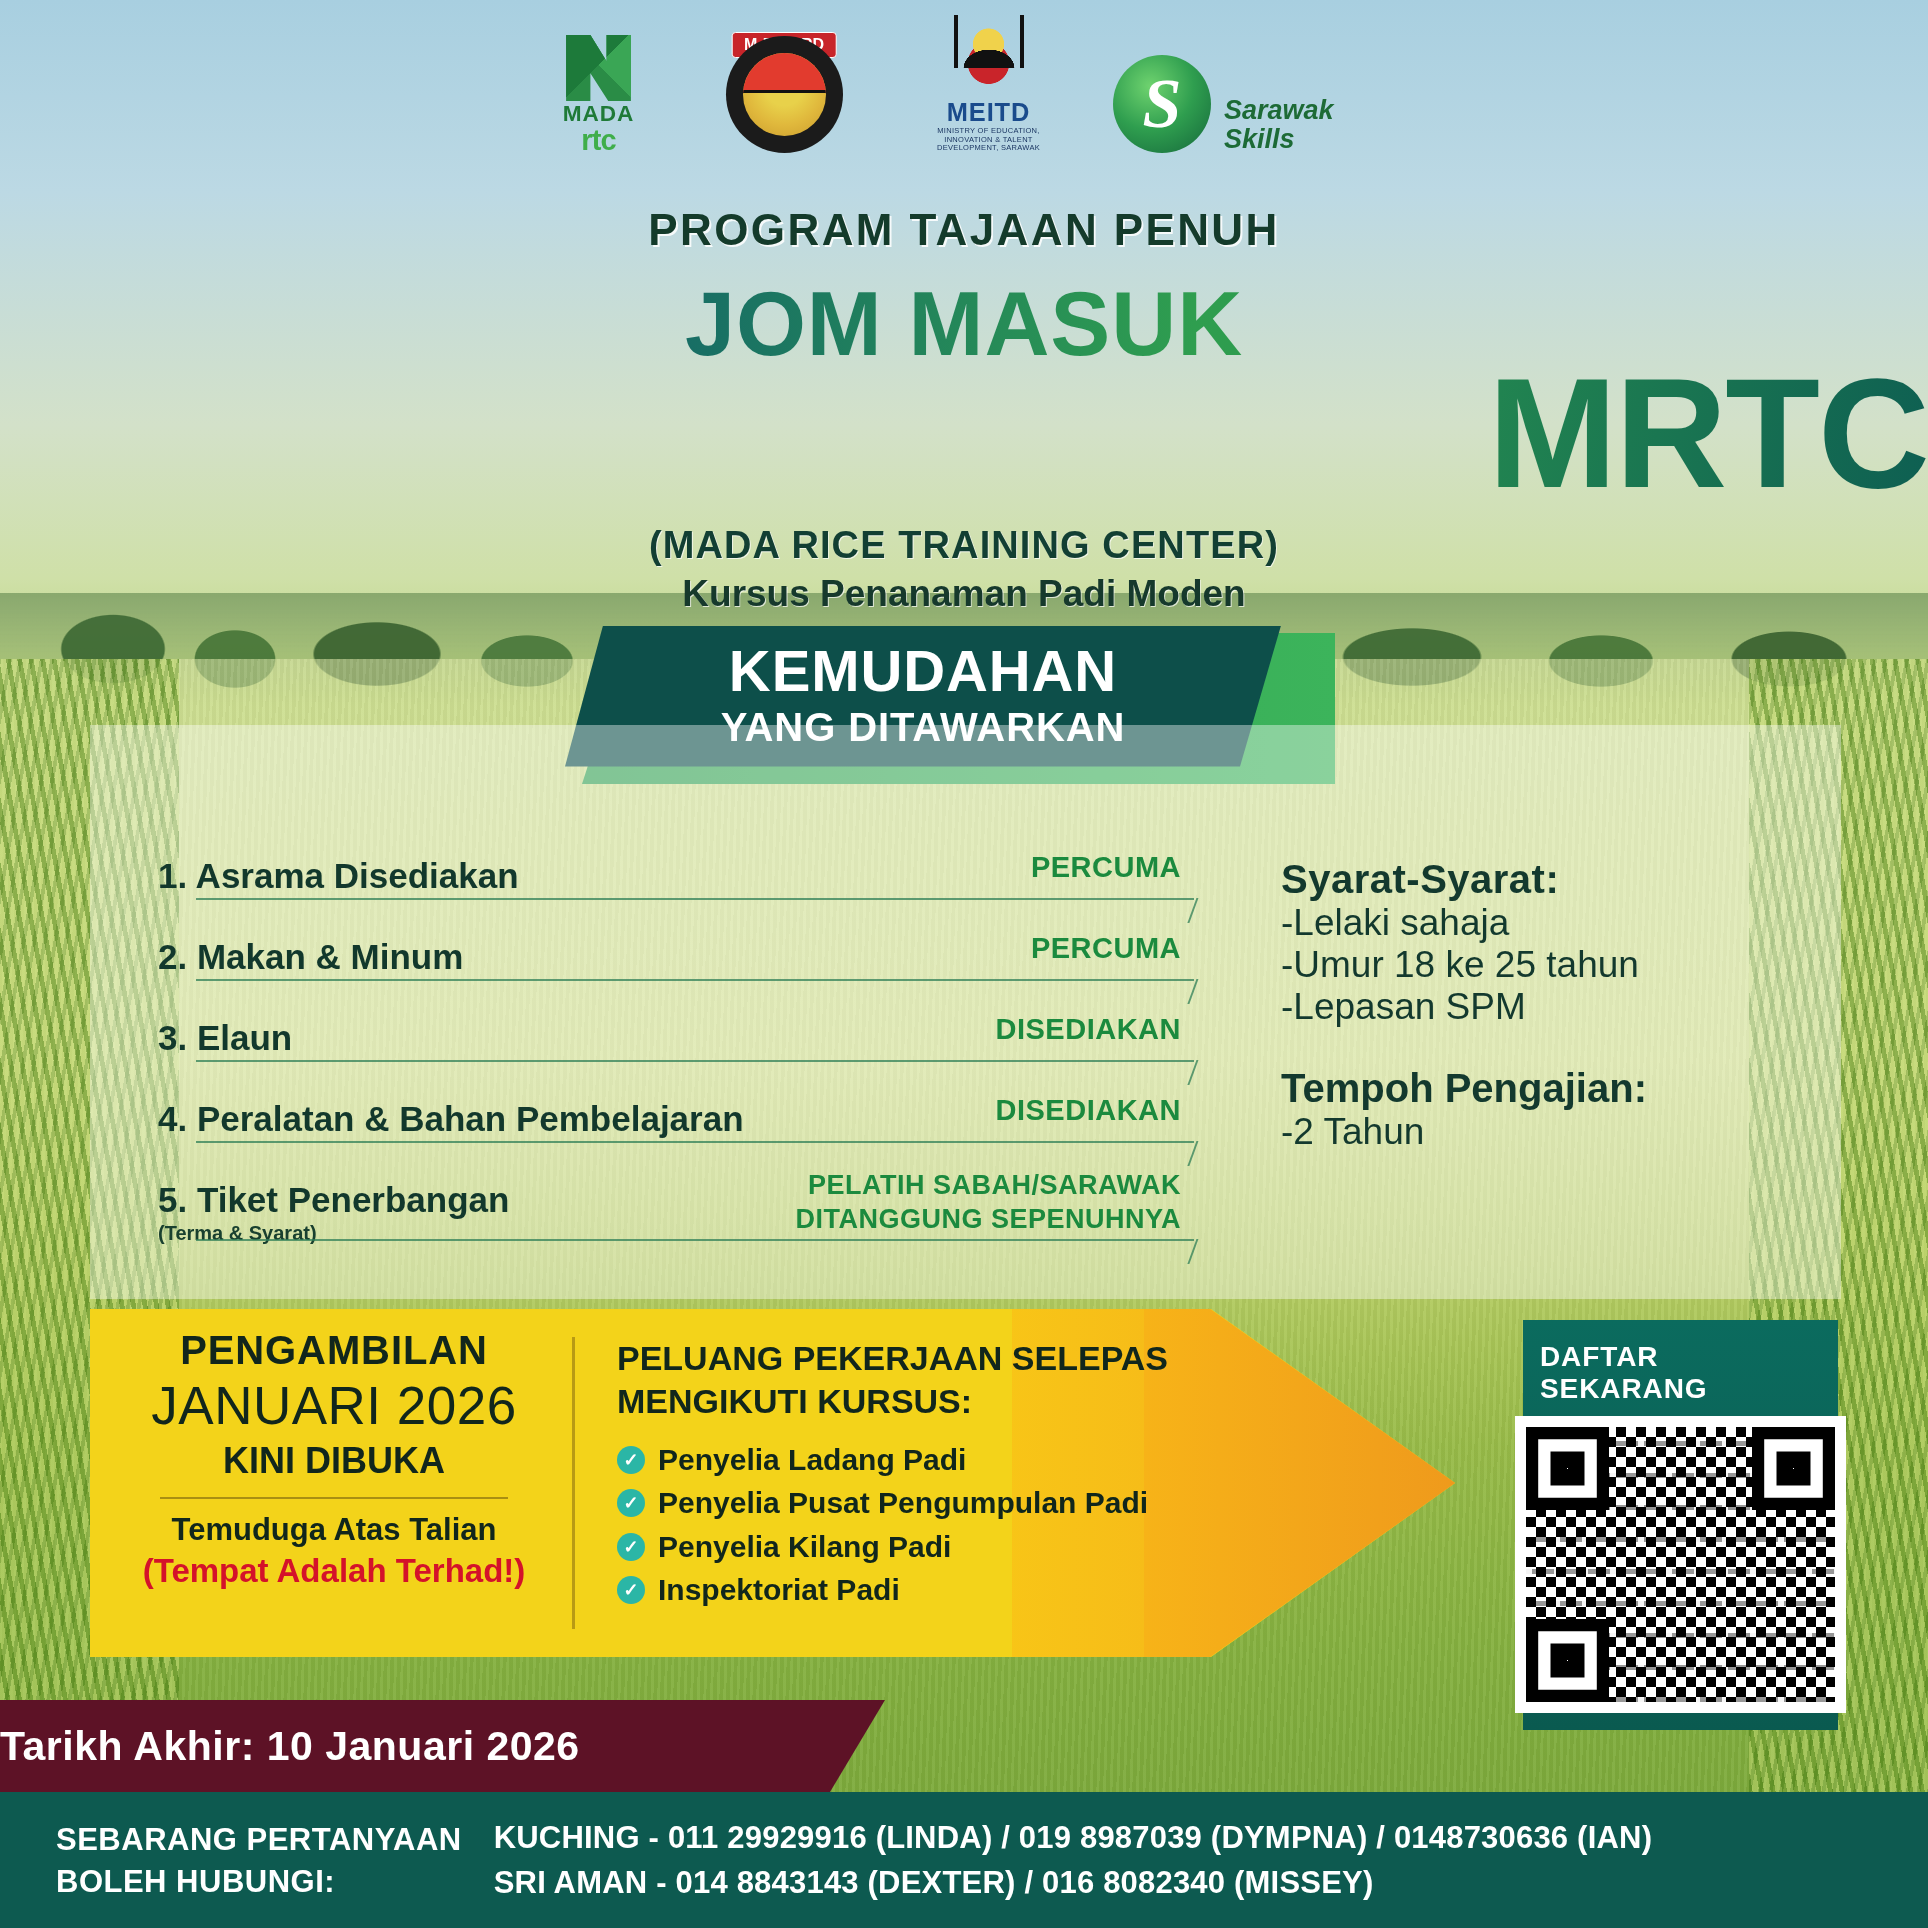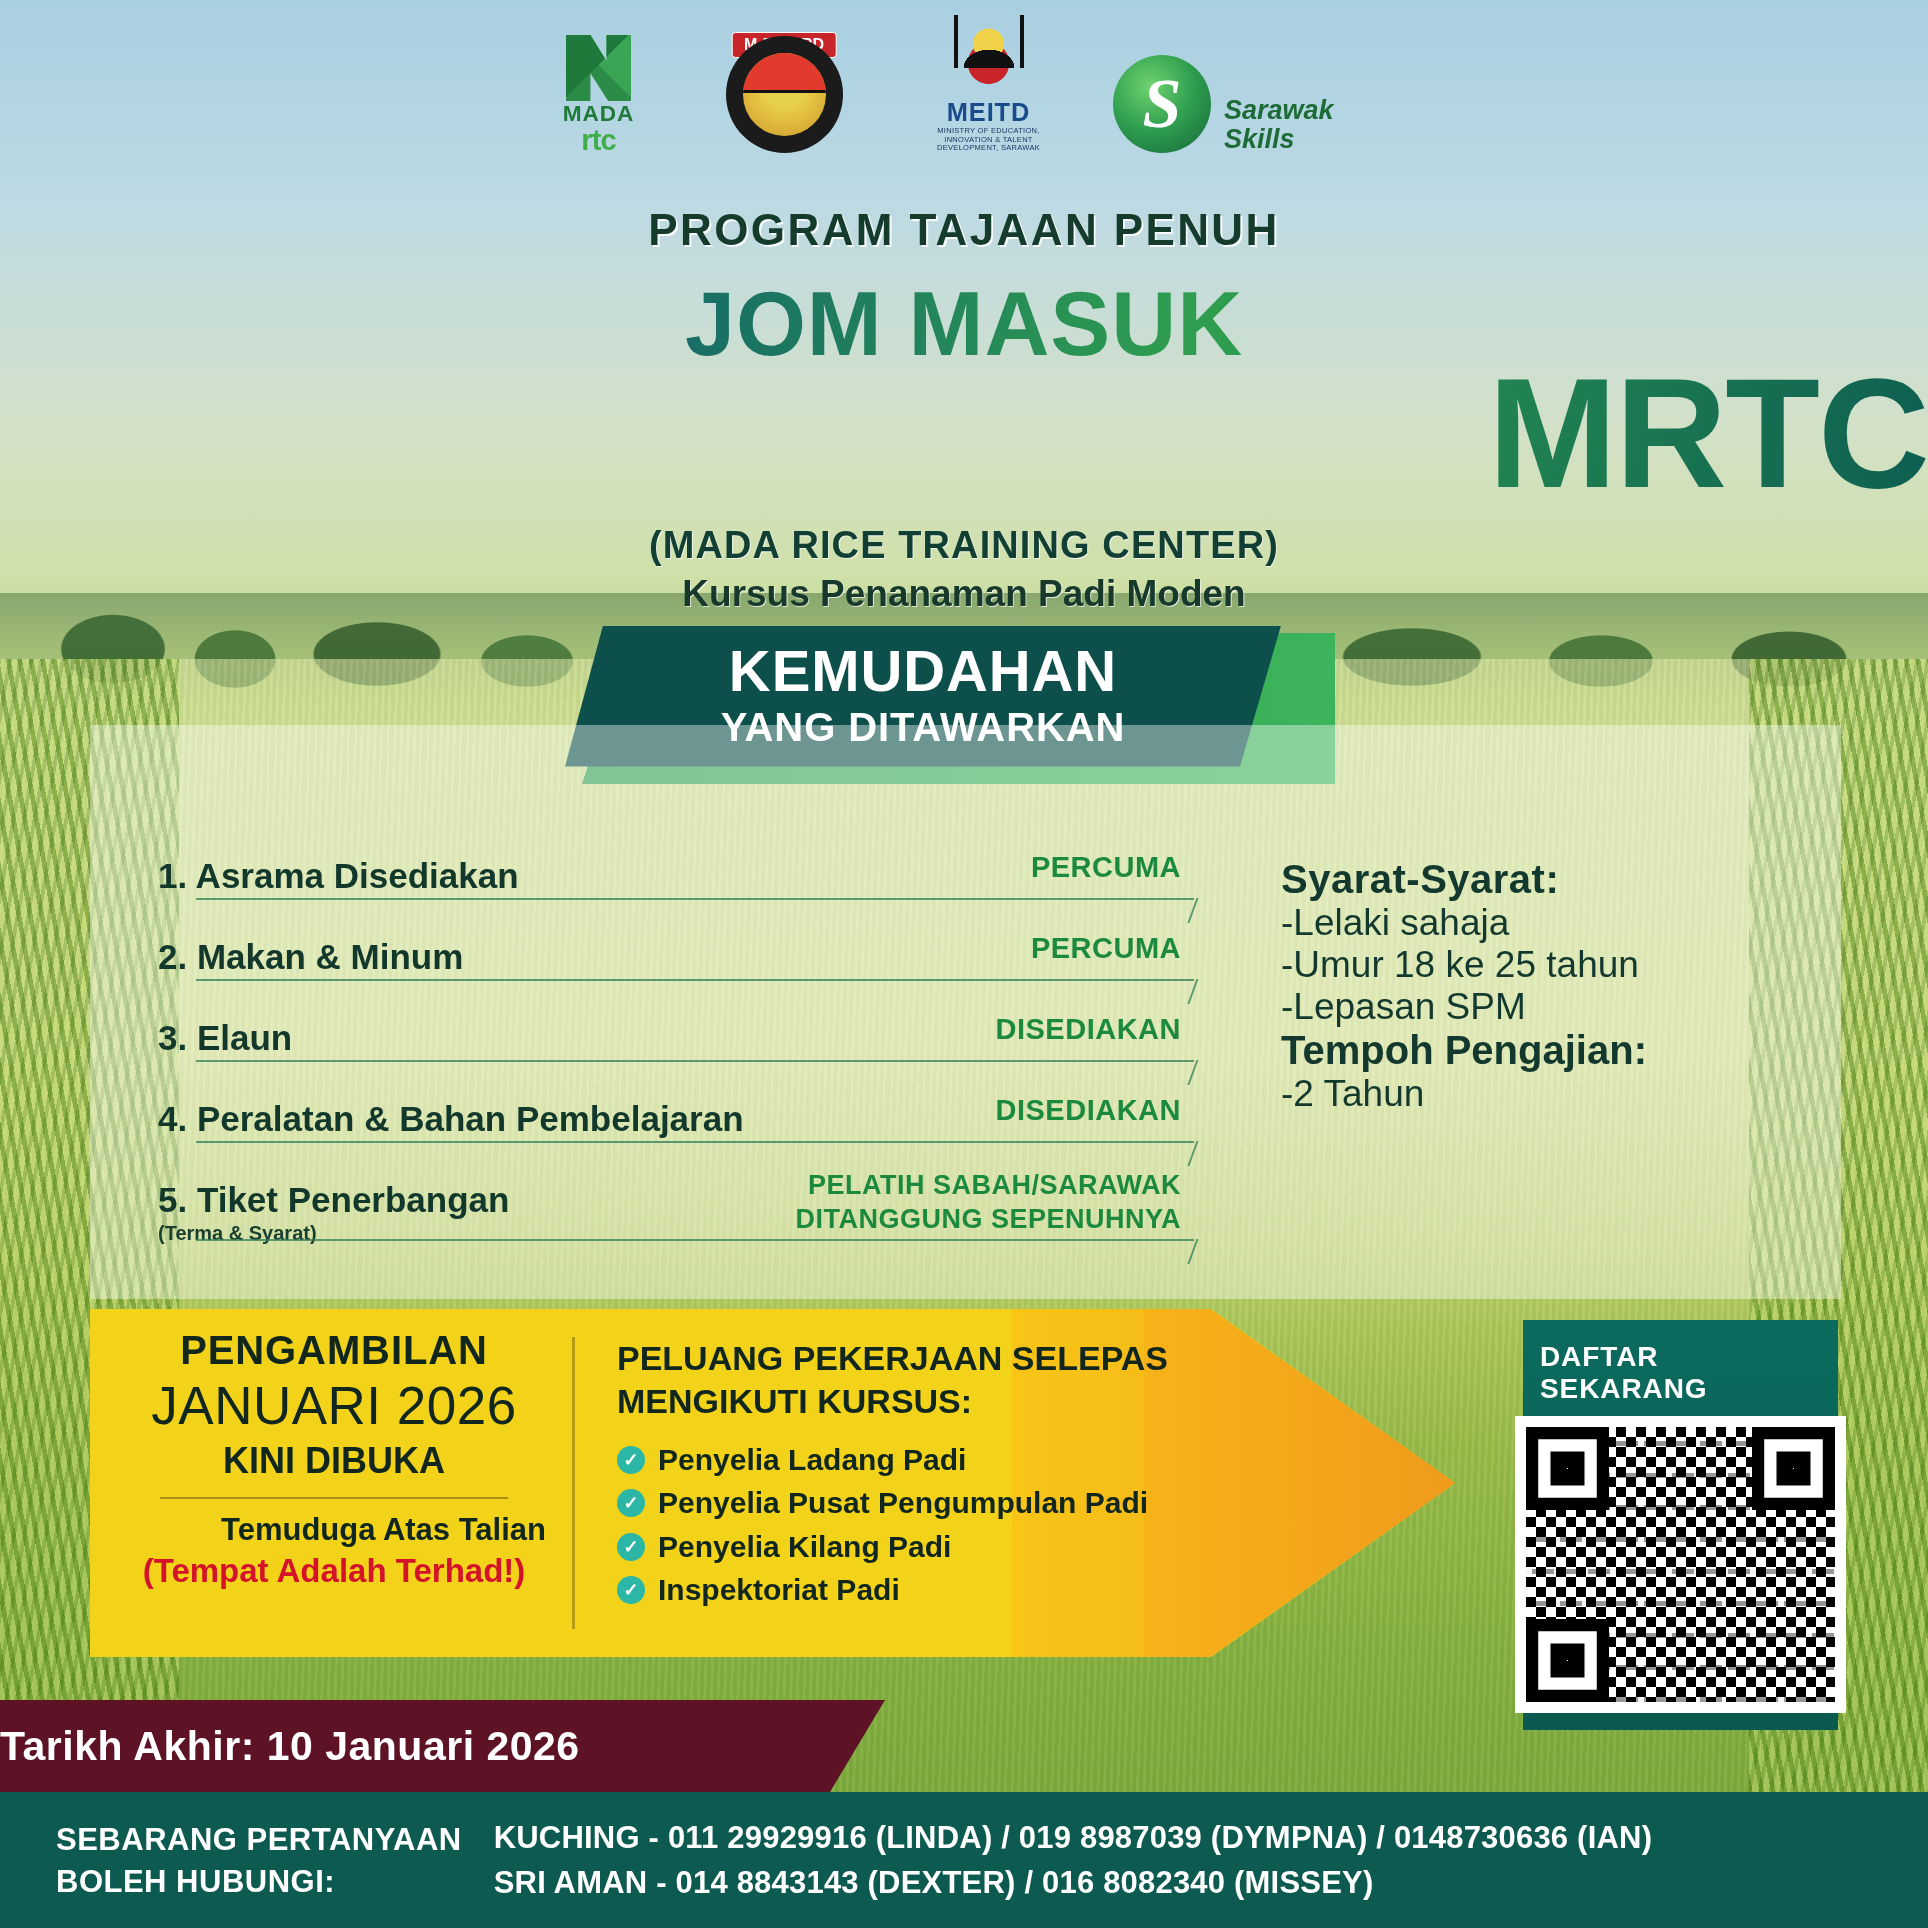--- a/index.html
+++ b/index.html
@@ -229,21 +229,21 @@
   .brow.tall { height: 102px; }
   .brow.tall .val { top: -1.9px; line-height: 1.25; font-size: 27px; }
   .brow.tall .rule, .brow.tall .tick { top: 68px; }
 
   
   .syarat {
     position: absolute; left: 1281px; top: 857px; width: 490px; color: #13392e;
   }
   .sy-title { font-size: 40px; font-weight: bold; letter-spacing: 0.5px; }
   .sy-item { font-size: 37px; margin-top: 0; }
-  .sy-title2 { font-size: 40px; font-weight: bold; }
+  .sy-title2 { font-size: 40px; font-weight: bold; margin-top: 38px; }
 
   
   .band {
     position: absolute; left: 90px; top: 1309px; width: 1365px; height: 348px;
   }
   .band-bg {
     position: absolute; inset: 0;
     background: #f3d31a;
     clip-path: polygon(0 0, 1121px 0, 1365px 174px, 1121px 348px, 0 348px);
   }
@@ -258,21 +258,21 @@
     background: linear-gradient(90deg, #f7b318, #ef9a1c);
     clip-path: polygon(0 0, 66px 0, 311px 174px, 66px 348px, 0 348px);
   }
   .band-left {
     position: absolute; left: 32px; top: 19px; width: 424px; text-align: center; color: #11261c;
   }
   .bl-1 { font-size: 40px; font-weight: bold; letter-spacing: 0.9px; }
   .bl-2 { font-size: 53px; font-weight: normal; letter-spacing: 0.5px; margin-top: 1.9px; }
   .bl-3 { font-size: 36px; font-weight: bold; margin-top: 3.8px; }
   .bl-hr { height: 2.8px; background: #a98f12; margin: 15px 38px 13px; }
-  .bl-4 { font-size: 31px; font-weight: bold; text-align: right; }
+  .bl-4 { font-size: 31px; font-weight: bold; }
   .bl-5 { font-size: 33px; font-weight: bold; color: #d4122a; margin-top: 3.8px; }
   .band-div {
     position: absolute; left: 482px; top: 28px; width: 2.8px; height: 292px; background: #b89a14;
   }
   .band-right {
     position: absolute; left: 527px; top: 28px; width: 659px; color: #11261c;
   }
   .br-title { font-size: 34px; font-weight: bold; line-height: 1.25; }
   .br-list { margin-top: 21px; }
   .br-item { display: flex; align-items: center; gap: 13px; margin-bottom: 9.4px; }

